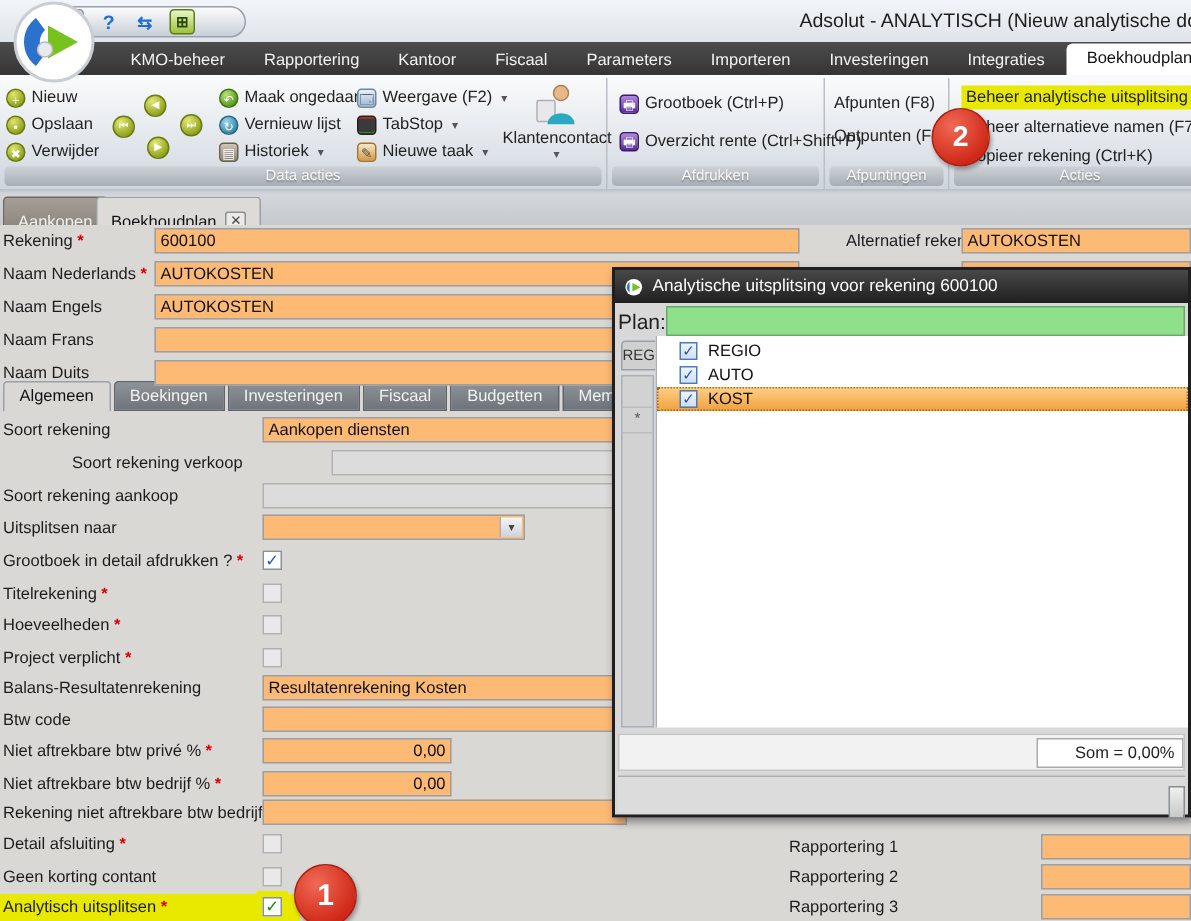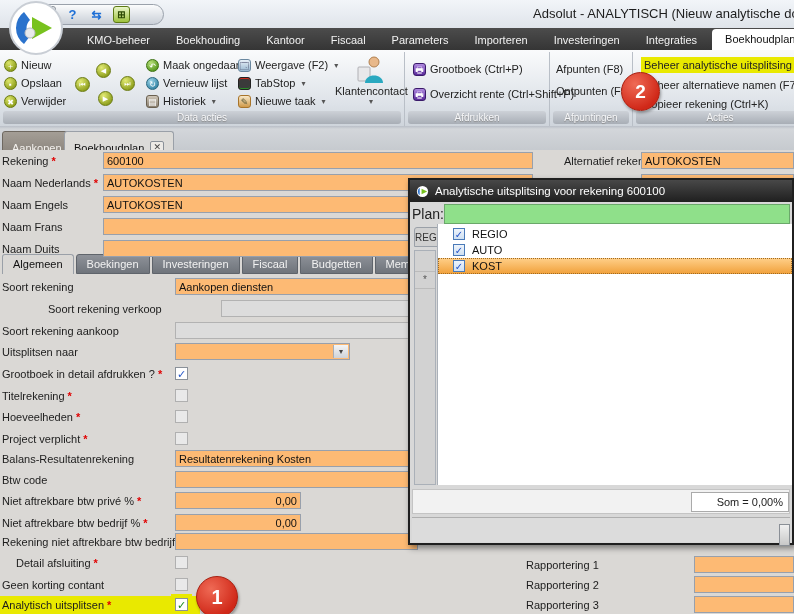--- a/index.html
+++ b/index.html
@@ -135,21 +135,21 @@
     <svg width="56" height="56" viewBox="0 0 56 56">
       <circle cx="28" cy="28" r="26" fill="#ffffff" stroke="#c9ced5" stroke-width="2"></circle>
       <path d="M16 12 A 20 20 0 0 0 16 44 L 22 36 A 11 11 0 0 1 22 20 Z" fill="#2a72cc"></path>
       <path d="M24 17 L44 28 L24 39 Z" fill="#78c21e"></path>
       <circle cx="22" cy="33" r="5" fill="#e8eaec" stroke="#b8bcc2"></circle>
     </svg>
   </div>
 
   <div id="tabstrip">
       <div class="rtab">KMO-beheer</div>
-      <div class="rtab">Boekhouding</div>
+      <div class="rtab">Rapportering</div>
       <div class="rtab">Kantoor</div>
       <div class="rtab">Fiscaal</div>
       <div class="rtab">Parameters</div>
       <div class="rtab">Importeren</div>
       <div class="rtab">Investeringen</div>
       <div class="rtab">Integraties</div>
       <div class="rtab active">Boekhoudplan</div>
     </div>
 
   <div id="ribbon">
@@ -345,21 +345,21 @@
       </div>
       <div class="frow" style="top: 364px; left: 0px; right: 0px;">
         <div class="flabel" style="left: 2px;">Niet aftrekbare btw bedrijf %<span class="req">*</span></div>
         <div class="field num" style="left: 175px; width: 126px; top: 0px;">0,00</div>
       </div>
       <div class="frow" style="top: 383px; left: 0px; right: 0px;">
         <div class="flabel" style="left: 2px;">Rekening niet aftrekbare btw bedrijf</div>
         <div class="field" style="left: 175px; width: 243px; top: 0px;"></div>
       </div>
       <div class="frow" style="top: 404px; left: 0px; right: 0px;">
-        <div class="flabel" style="left: 16px;">Detail afsluiting<span class="req">*</span></div>
+        <div class="flabel" style="left: 2px;">Detail afsluiting<span class="req">*</span></div>
         <div class="cb off" style="left: 175px; top: 2px;"></div>
       </div>
       <div class="frow" style="top: 426px; left: 0px; right: 0px;">
         <div class="flabel" style="left: 2px;">Geen korting contant</div>
         <div class="cb off" style="left: 175px; top: 2px;"></div>
       </div>
       <div class="frow" style="top: 446px; left: 0px; right: 0px;">
         <div class="hlband" style="top: 0px;"></div>
         <div class="flabel" style="left: 2px;">Analytisch uitsplitsen<span class="req">*</span></div>
         <div class="cb green" style="left: 175px; top: 2px; box-shadow: rgb(233, 233, 0) 0px 0px 0px 4px;">✓</div>

